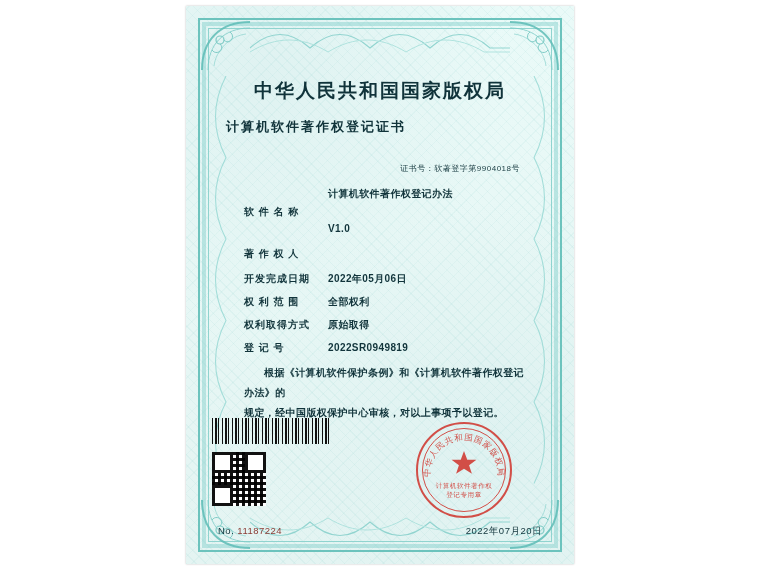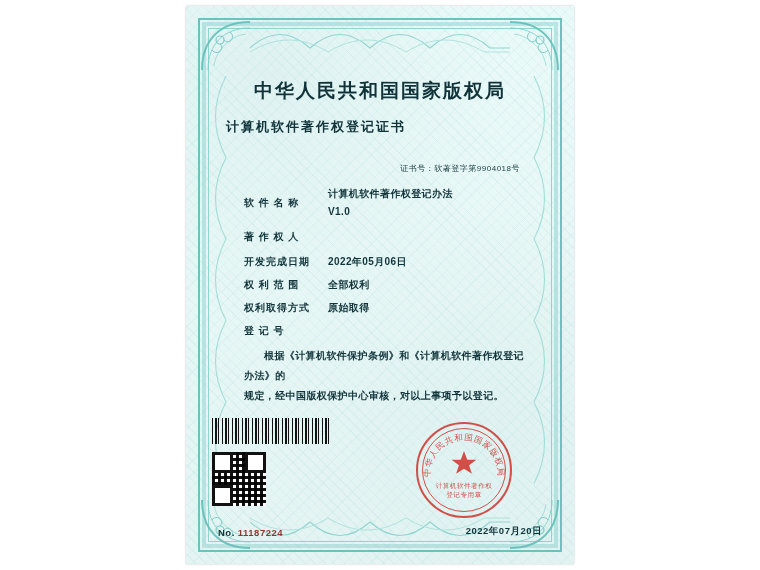--- a/index.html
+++ b/index.html
@@ -146,21 +146,21 @@
     font-weight: bold;
     white-space: nowrap;
   }
   .field-value {
     flex: 1 1 auto;
     letter-spacing: 0.4px;
     font-weight: bold;
   }
   .field-value .sub {
     display: block;
-    margin-top: 2px;
+    margin-top: 19px;
   }
   .row-tight { margin-bottom: 7px; }
 
   .statement {
     margin-top: 3px;
     padding: 0 10px 0 18px;
     font-size: 10px;
     line-height: 20px;
     letter-spacing: 0.4px;
     color: #11343b;
@@ -262,24 +262,24 @@
   }
 
   
   .footer {
     position: absolute;
     left: 32px;
     right: 32px;
     bottom: 26px;
     display: flex;
     justify-content: space-between;
-    align-items: flex-end;
+    align-items: flex-start;
     font-size: 9.5px;
     color: #11343b;
-    font-weight: bold;
+    font-weight: normal;
     letter-spacing: 0.5px;
   }
   .footer-no { color: #8a3a33; }
   .footer-no .prefix { color: #11343b; margin-right: 3px; }
 </style>
 </head>
 <body>
 
 <div id="certificate-page">
 
@@ -385,20 +385,21 @@
           <div class="field-value">全部权利</div>
         </div>
 
         <div class="field-row row-tight">
           <div class="field-label">权利取得方式</div>
           <div class="field-value">原始取得</div>
         </div>
 
         <div class="field-row row-tight">
           <div class="field-label">登 记 号</div>
+          <div class="field-value">2022SR0949819</div>
         </div>
 
       </div>
 
       <div class="statement">
         <span class="indent">根据《计算机软件保护条例》和《计算机软件著作权登记办法》的</span>
         <span>规定，经中国版权保护中心审核，对以上事项予以登记。</span>
       </div>
     </div>
 

